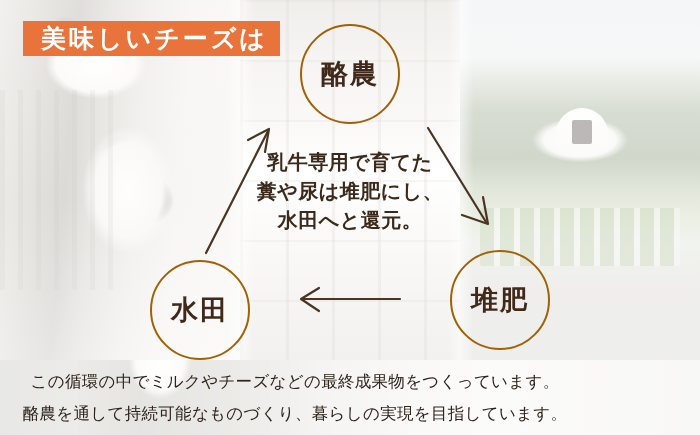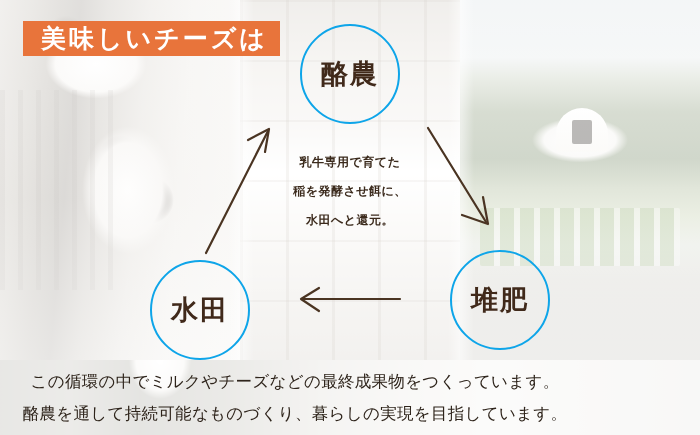--- a/index.html
+++ b/index.html
@@ -118,21 +118,21 @@
     white-space:nowrap;
     width:max-content;
   }
   #banner-line-1 { background:#e8743b; }
   #banner-line-2 { background:#e8743b; }
 
   
   .node{
     position:absolute;
     width:100px; height:100px;
-    border:2px solid #0ea5e9;
+    border:2px solid #a16207;
     border-radius:50%;
     display:flex; align-items:center; justify-content:center;
   }
   .node span{
     font-family:"Liberation Sans","DejaVu Sans",sans-serif;
     font-weight:700;
     font-size:27px;
     letter-spacing:2px;
     color:#40291a;
   }
@@ -144,21 +144,21 @@
   #arrows{ position:absolute; left:0; top:0; width:700px; height:435px; }
 
   
   #center-text{
     position:absolute; left:255px; top:148px; width:190px;
     text-align:center;
   }
   #center-text p{
     font-family:"Liberation Sans","DejaVu Sans",sans-serif;
     font-weight:700;
-    font-size:12px;
+    font-size:20px;
     line-height:29px;
     color:#3b2a1c;
     letter-spacing:.5px;
     white-space:nowrap;
   }
 
   
   #caption{
     position:absolute; left:0; top:365px; width:590px;
     text-align:center;
@@ -233,21 +233,21 @@
   </div>
   <div class="node" id="node-paddy">
     <span>水田</span>
   </div>
   <div class="node" id="node-compost">
     <span>堆肥</span>
   </div>
 
   <div id="center-text">
     <p>乳牛専用で育てた</p>
-    <p>稲を発酵させ餌に、</p>
+    <p>糞や尿は堆肥にし、</p>
     <p>水田へと還元。</p>
   </div>
 
   <div id="caption">
     <p>この循環の中でミルクやチーズなどの最終成果物をつくっています。</p>
     <p>酪農を通して持続可能なものづくり、暮らしの実現を目指しています。</p>
   </div>
 
 </div>
 

